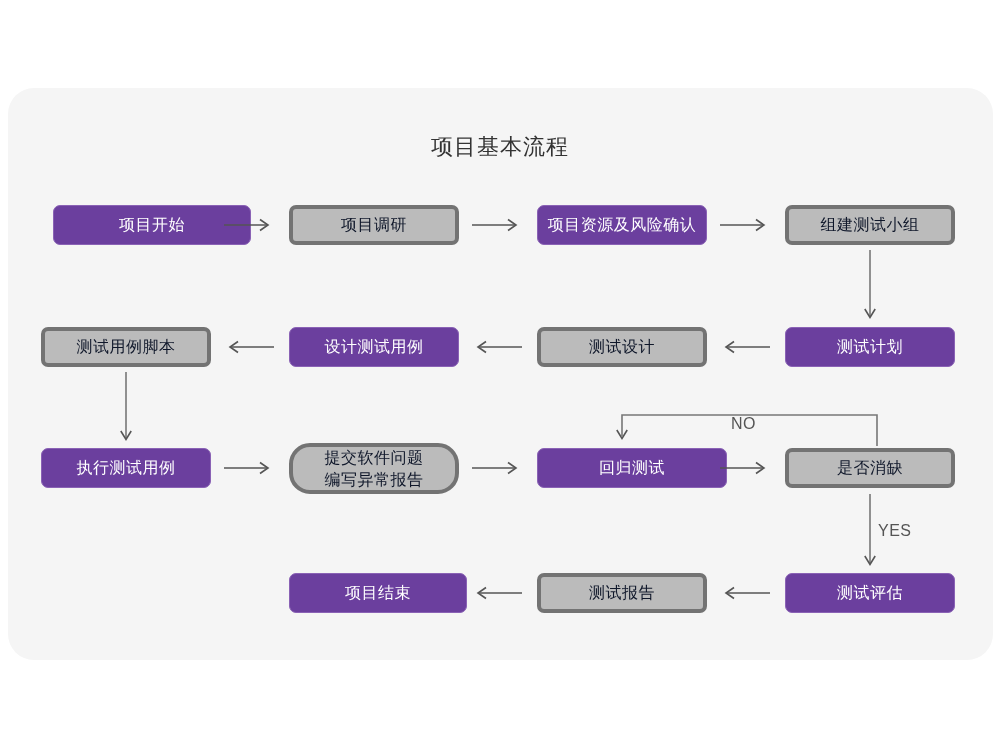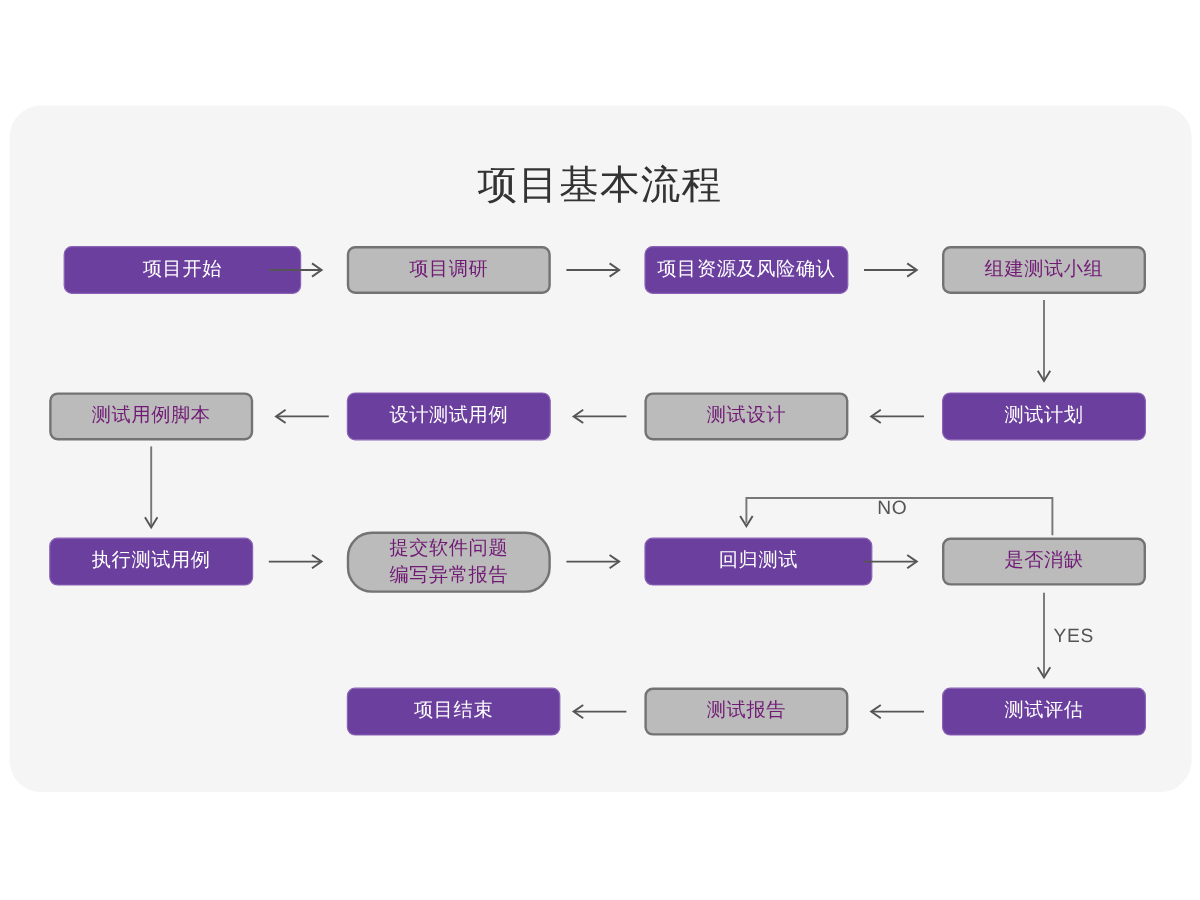--- a/index.html
+++ b/index.html
@@ -25,21 +25,21 @@
     height: 572px;
     background: #f5f5f5;
     border-radius: 26px;
   }
   #title {
     position: absolute;
     left: 0;
     top: 132px;
     width: 1000px;
     text-align: center;
-    font-size: 33px;
+    font-size: 22px;
     color: #333333;
     letter-spacing: 1px;
     font-weight: 500;
   }
   .node {
     position: absolute;
     box-sizing: border-box;
     border-radius: 7px;
     display: flex;
     align-items: center;
@@ -50,22 +50,22 @@
     letter-spacing: 0.5px;
     white-space: pre-line;
   }
   .node.purple {
     background: #6b3f9e;
     border: 1px solid #8a62b5;
     color: #ffffff;
   }
   .node.gray {
     background: #bbbbbb;
-    border: 2px solid #737373;
-    color: #701a75;
+    border: 4px solid #737373;
+    color: #0f172a;
   }
   .arrow-h {
     position: absolute;
     height: 14px;
     display: block;
   }
   .arrow-v {
     position: absolute;
     width: 14px;
     display: block;

